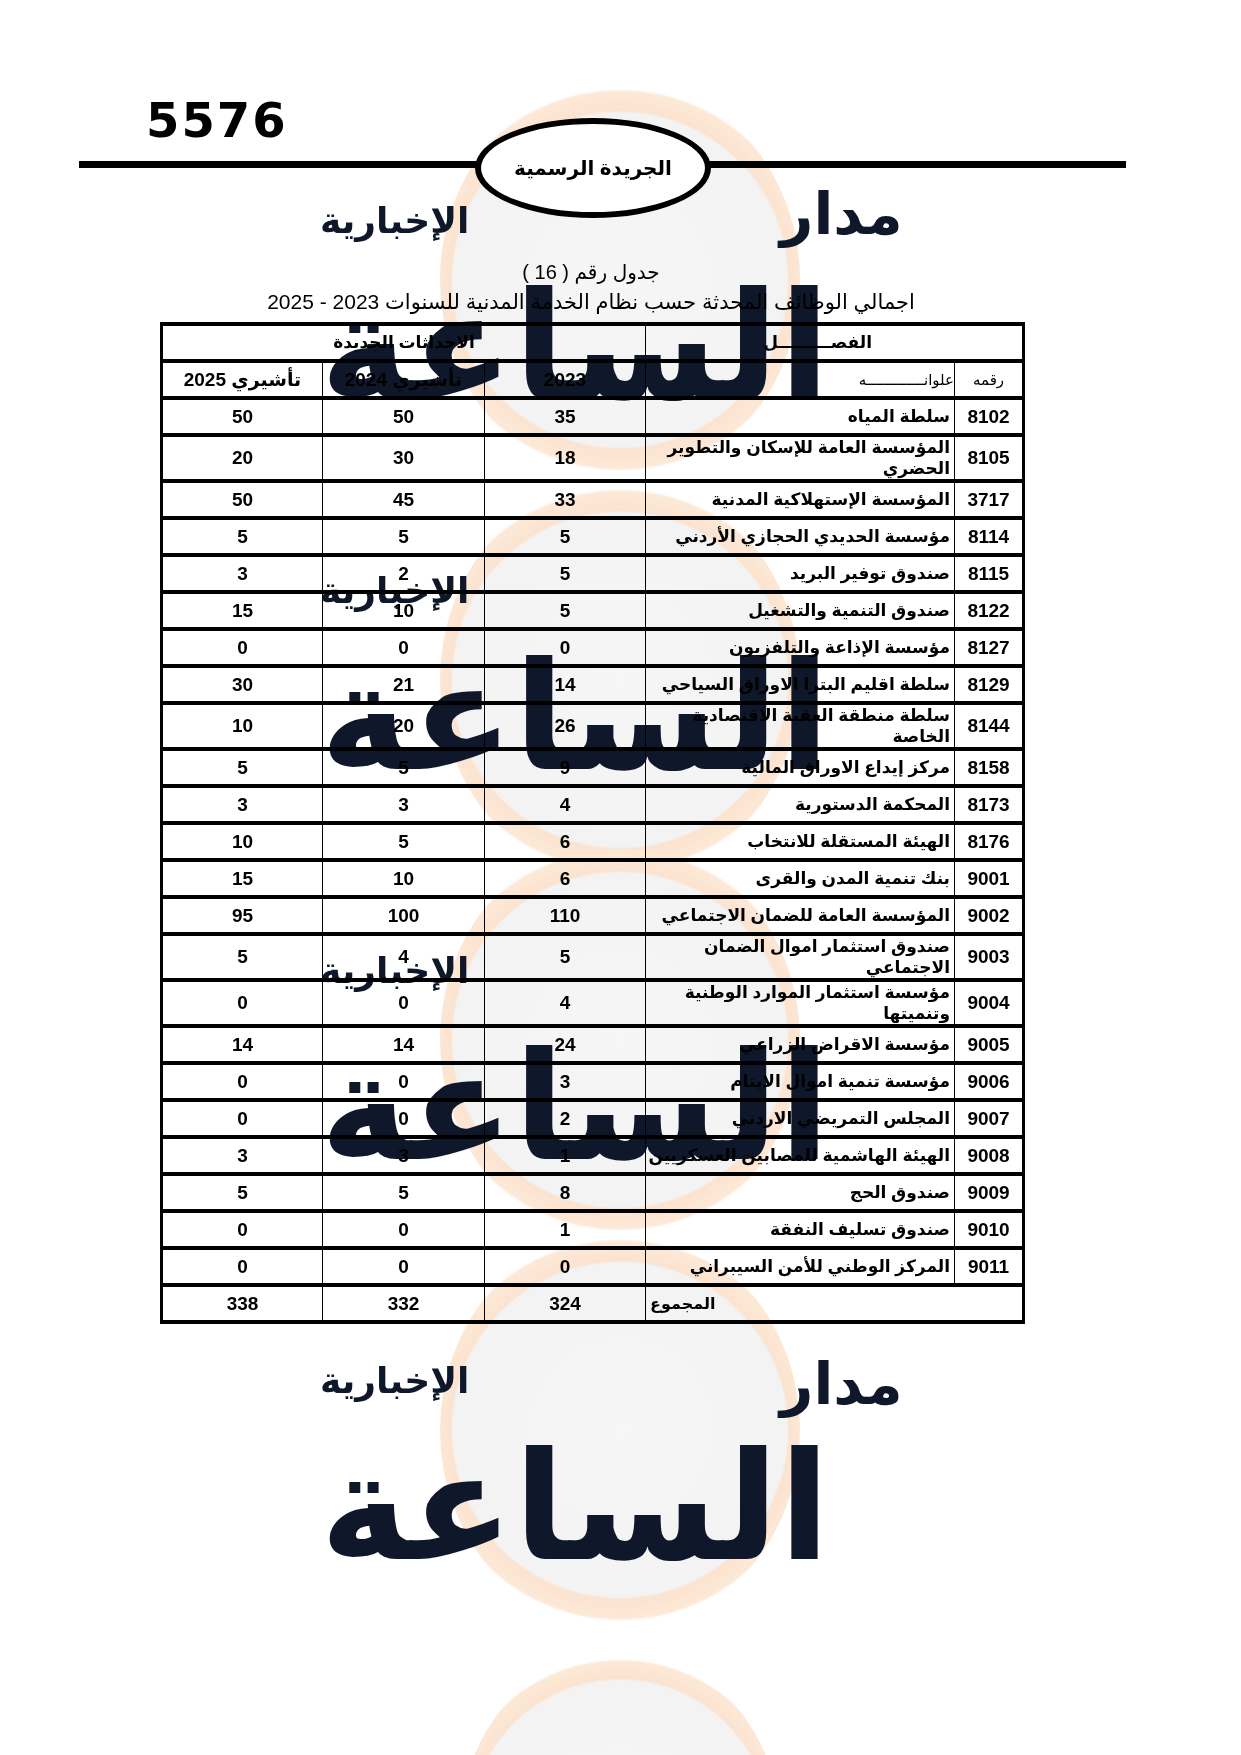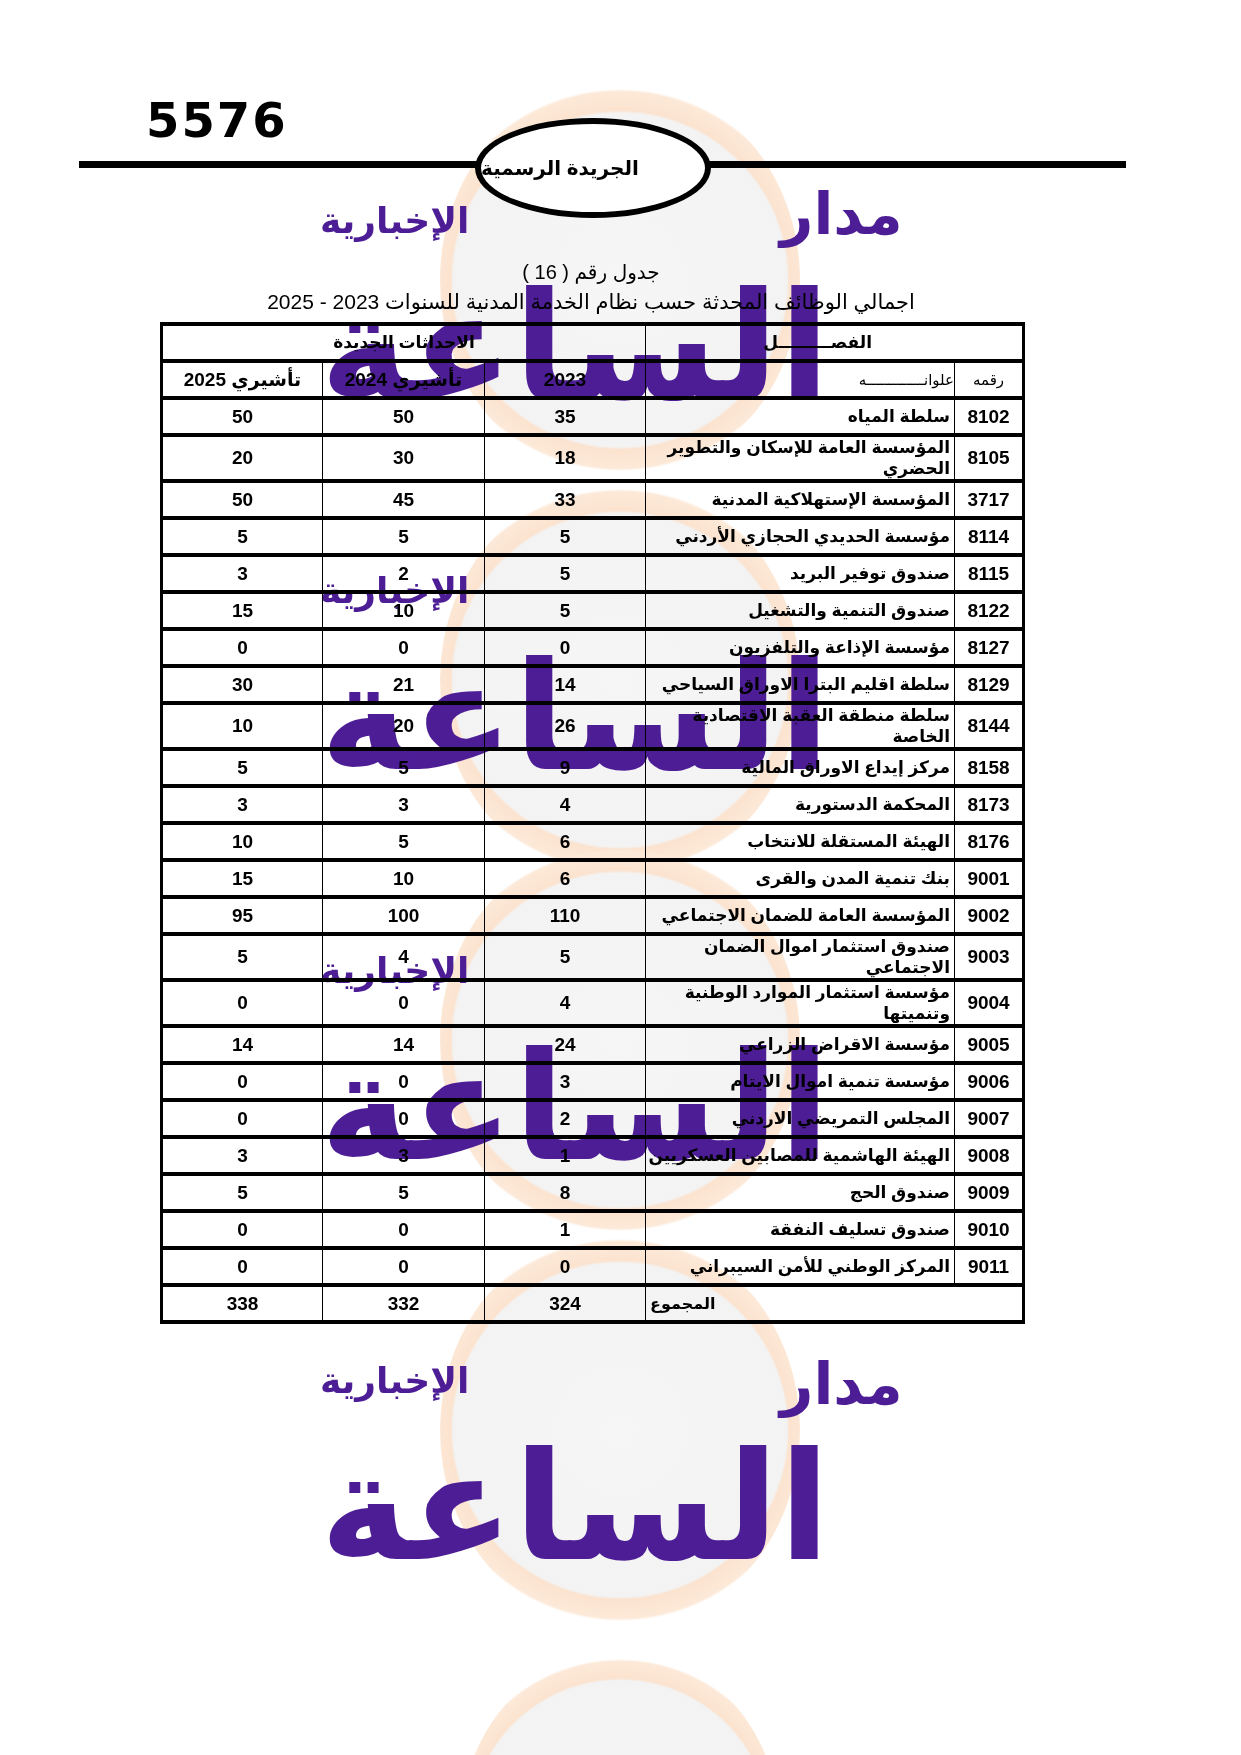--- a/index.html
+++ b/index.html
@@ -6,32 +6,32 @@
   body {
     width: 1241px; height: 1755px; background: #ffffff; position: relative; overflow: hidden;
     font-family: "Liberation Sans", "DejaVu Sans", sans-serif; color: #000;
   }
   
   .wm { position: absolute; pointer-events: none; }
   .wm-clock {
     position: absolute; border-radius: 50%;
     background: radial-gradient(circle, #f6f6f6 0%, #f3f3f3 62%, #fbe3cf 63%, #fde9d8 70%, #ffffff00 71%);
   }
-  .wm-word { position: absolute; color: #4c1d95; font-weight: bold; font-family: "DejaVu Sans", sans-serif; }
+  .wm-word { position: absolute; color: #0f172a; font-weight: bold; font-family: "DejaVu Sans", sans-serif; }
 
   
   .page-number {
     position: absolute; left: 146px; top: 92px; font-size: 48px; font-weight: bold;
     font-family: "DejaVu Sans", sans-serif; letter-spacing: 2px; direction: rtl;
   }
   .header-rule { position: absolute; left: 79px; width: 1047px; top: 161px; height: 7px; background: #000; }
   .header-oval {
     position: absolute; left: 475px; top: 118px; width: 236px; height: 100px;
     border: 6px solid #000; border-radius: 50%; background: #fff; box-sizing: border-box;
-    display: flex; align-items: center; 
+    display: flex; align-items: center; justify-content: center;
   }
   .header-oval span { font-size: 20px; font-weight: bold; direction: rtl; }
 
   .table-caption { position: absolute; left: 160px; width: 862px; text-align: center; direction: rtl; font-weight: normal; }
   .cap1 { top: 260px; font-size: 20px; }
   .cap2 { top: 290px; font-size: 21px; }
 
   table.main {
     position: absolute; left: 160px; top: 322px; width: 862px;
     border-collapse: collapse; direction: rtl; table-layout: fixed;

